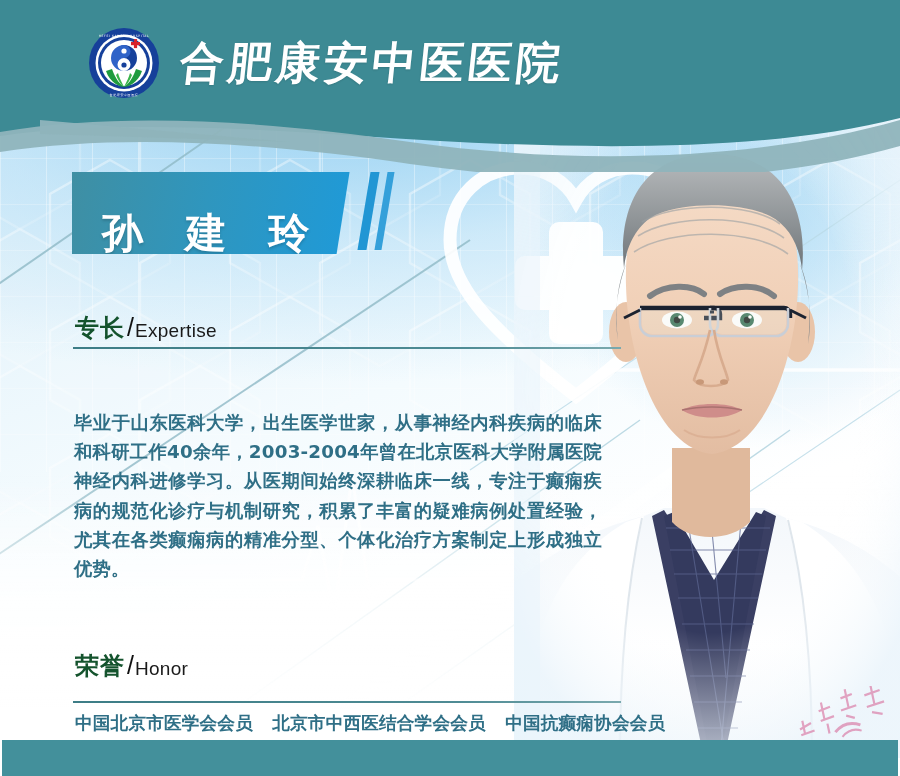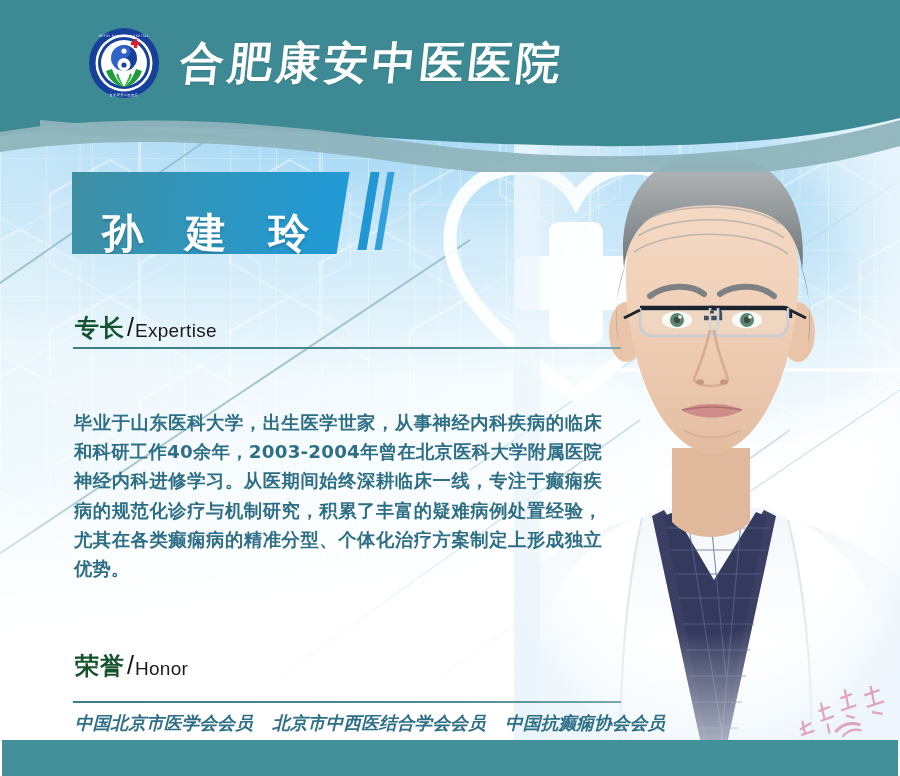--- a/index.html
+++ b/index.html
@@ -151,21 +151,20 @@
     margin-top:48px;
   }
   .body-copy p{ margin:0; }
   .body-copy p + p{ margin-top:1px; }
 
   .honor-line{
     position:absolute; left:75px; top:711px; width:700px;
     color:#2f6f86; font-size:17.6px; font-weight:700; letter-spacing:.2px;
     font-family:"DejaVu Sans","Liberation Sans",sans-serif;
     white-space:nowrap;
-    font-style:italic;
   }
   .honor-line span{ margin-right:13px; }
   .honor-line span:last-child{ margin-right:0; }
 
   
   .stamp{
     position:absolute; left:792px; top:686px; width:104px; height:58px;
     opacity:.62;
   }
 

